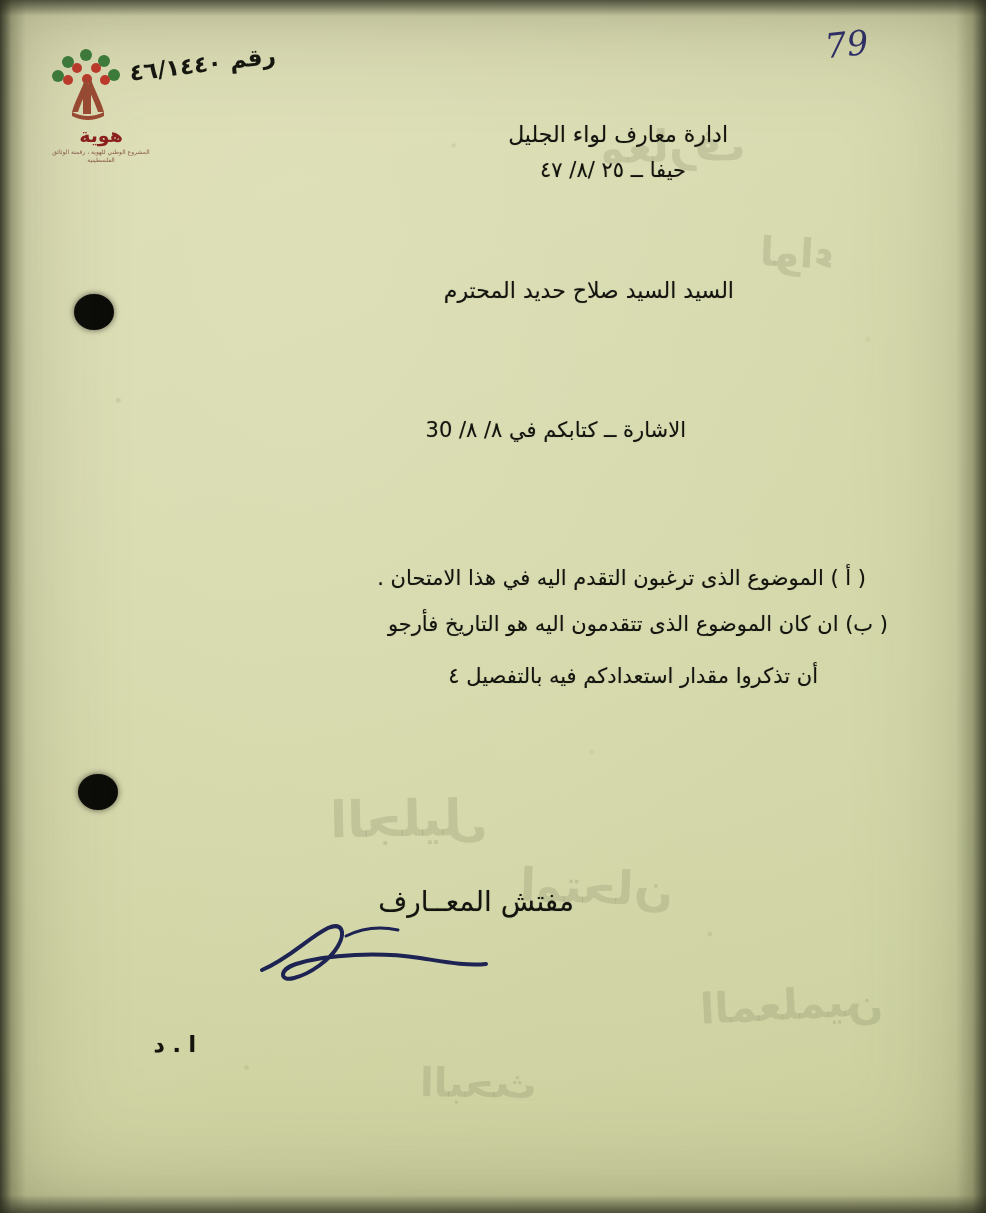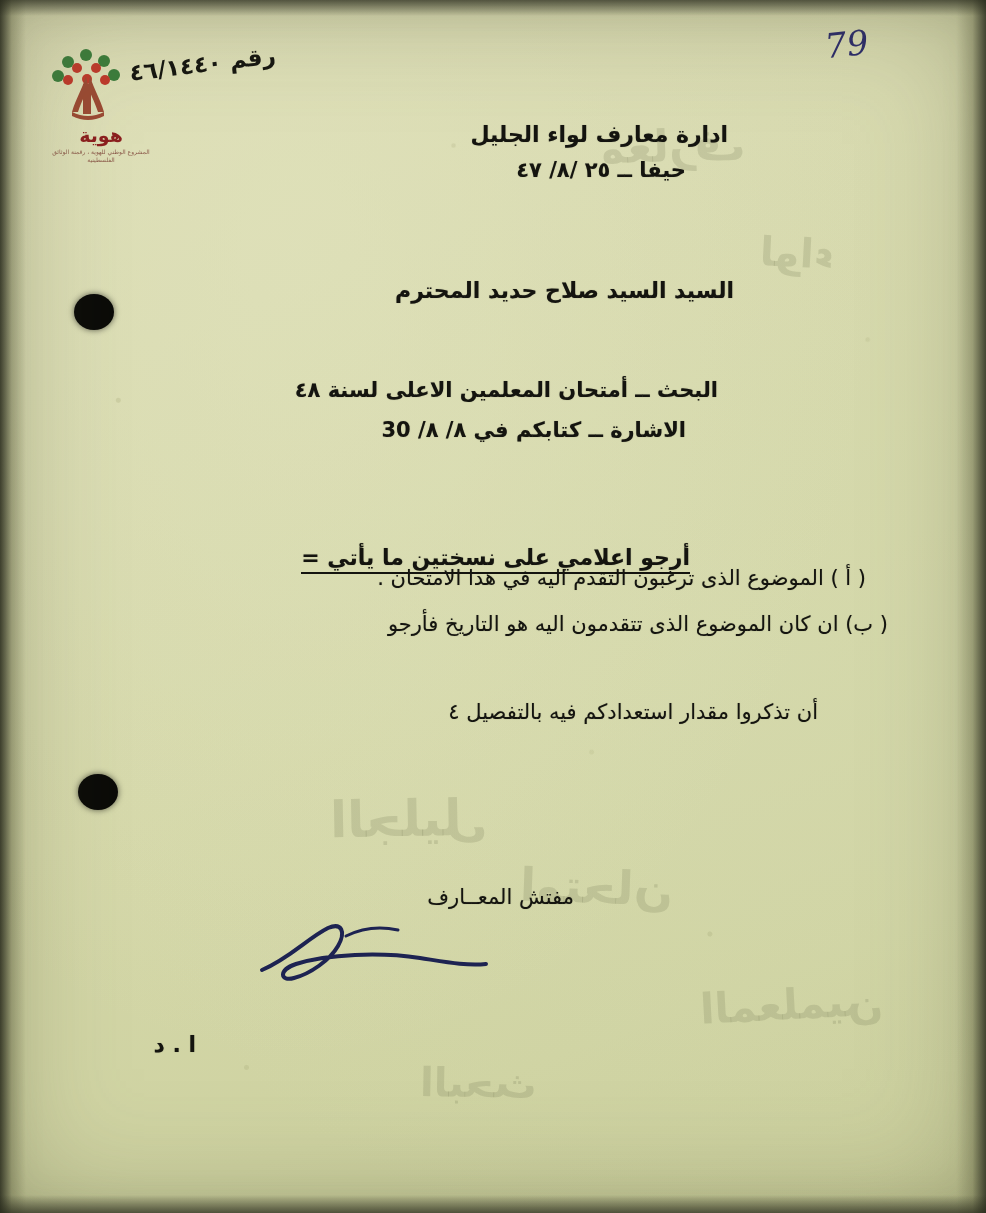--- a/index.html
+++ b/index.html
@@ -103,21 +103,21 @@
   }
 
   
   .ink {
     position: absolute;
     color: #14140f;
     direction: rtl;
     white-space: nowrap;
     text-shadow: 0 0 1px rgba(20,20,15,0.35);
   }
-  .ink.b { font-weight: 700; }
+  .ink.b { font-weight: 400; }
 
   .refno {
     position: absolute;
     left: 128px;
     top: 60px;
     font-size: 23px;
     font-weight: 700;
     color: #14140f;
     direction: rtl;
     transform: rotate(-7deg);
@@ -140,23 +140,23 @@
 
   .to-line { right: 252px; top: 278px; font-size: 22px; }
 
   .subj   { right: 268px; top: 378px; font-size: 21px; }
   .ref    { right: 300px; top: 418px; font-size: 21px; }
 
   .body1  { right: 296px; top: 545px; font-size: 22px; }
   .body1 .u { border-bottom: 2px solid #14140f; padding-bottom: 2px; }
   .body2  { right: 120px; top: 566px; font-size: 21px; }
   .body3  { right: 98px;  top: 612px; font-size: 21px; }
-  .body4  { right: 168px; top: 700px; font-size: 21px; }
-
-  .sign-title { right: 412px; top: 885px; font-size: 21px; }
+  .body4  { right: 168px; top: 664px; font-size: 21px; }
+
+  .sign-title { right: 412px; top: 885px; font-size: 28px; }
 
   .footer-mark { right: 790px; top: 1032px; font-size: 22px; font-weight: 700; }
 
   
   .hole {
     position: absolute;
     width: 40px;
     height: 36px;
     border-radius: 50%;
     background: #0b0b08;
@@ -212,26 +212,22 @@
     <div class="logo-sub">المشروع الوطني للهوية ، رقمنة الوثائق الفلسطينية</div>
   </div>
 
   <div class="refno">رقم ٤٦/١٤٤٠</div>
 
   <div class="ink b hdr1">ادارة معارف لواء الجليل</div>
   <div class="ink b hdr2">حيفا ــ ٢٥ /٨/ ٤٧</div>
 
   <div class="ink b to-line">السيد السيد  صلاح حديد المحترم</div>
 
-  <div class="ink b subj">البحث ــ أمتحان المعلمين الاعلى لسنة ٤٨</div>
   <div class="ink b ref">الاشارة ــ كتابكم في ٨/ ٨/ 30</div>
 
-  <div class="ink b body1">
-    <span class="u">أرجو اعلامي على نسختين ما يأتي  =</span>
-  </div>
   <div class="ink body2">( أ )  الموضوع الذى ترغبون التقدم اليه في هذا الامتحان .</div>
   <div class="ink body3">( ب)  ان كان الموضوع الذى تتقدمون اليه  هو التاريخ  فأرجو</div>
   <div class="ink body4">أن تذكروا  مقدار استعدادكم فيه بالتفصيل      ٤</div>
 
   <div class="ink sign-title">مفتش المعــارف</div>
   <div class="signature">
     <svg width="260" height="90" viewBox="0 0 260 90" aria-hidden="true">
       <path d="M12 62 C 40 50, 58 30, 78 20 C 92 14, 96 24, 88 38 C 80 52, 60 66, 44 70 C 30 74, 28 62, 46 56 C 78 46, 130 44, 170 50 C 196 54, 216 58, 236 56" fill="none" stroke="#1d2352" stroke-width="4" stroke-linecap="round"></path>
       <path d="M96 28 C 112 20, 130 18, 148 22" fill="none" stroke="#1d2352" stroke-width="3" stroke-linecap="round"></path>
     </svg>

